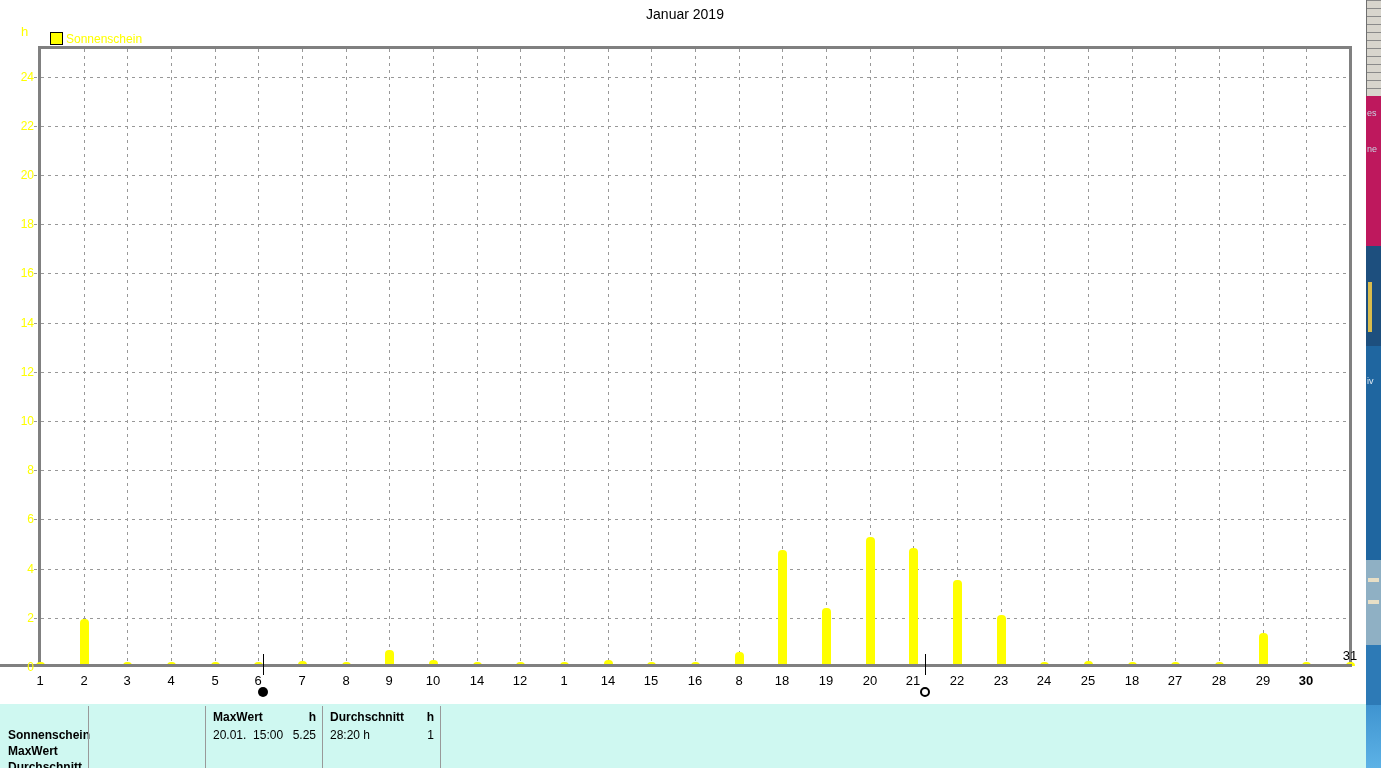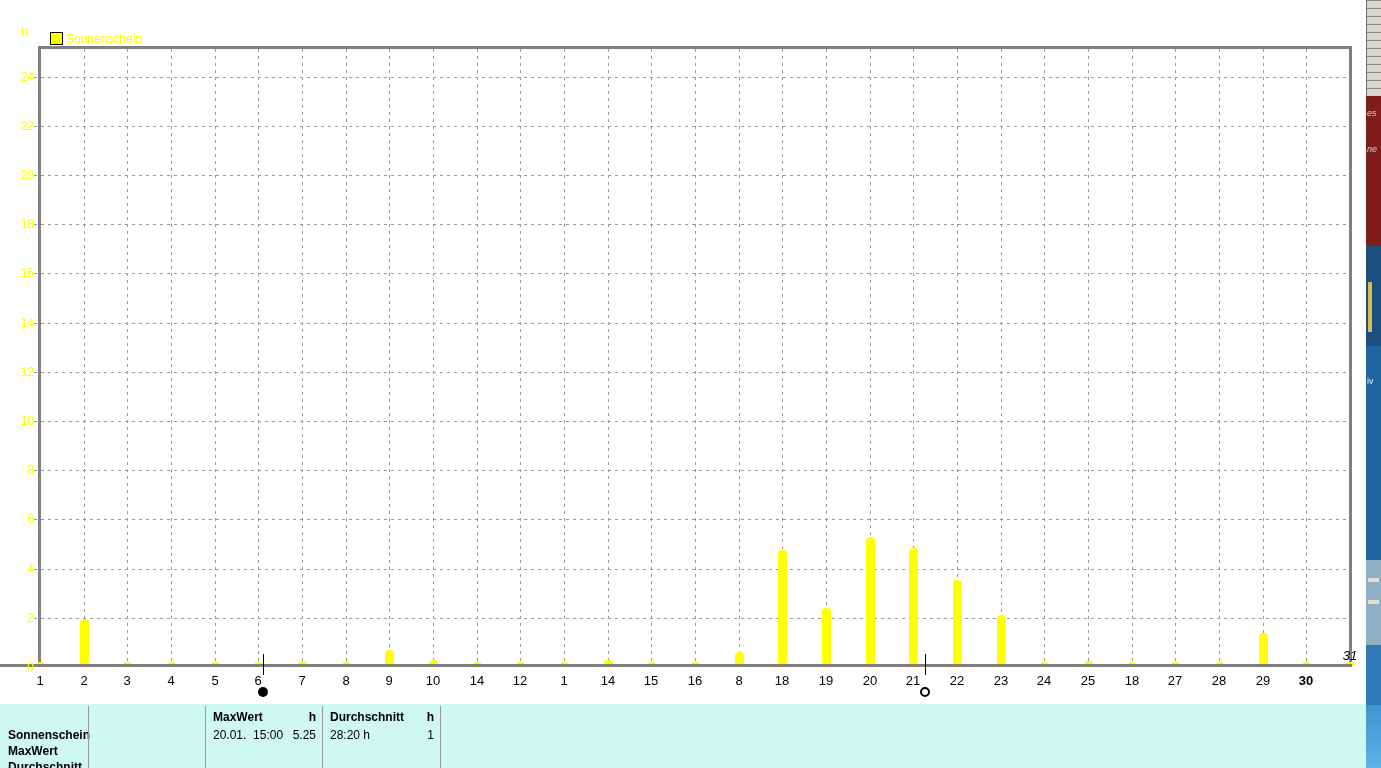--- a/index.html
+++ b/index.html
@@ -36,38 +36,39 @@
   .sep{position:absolute;top:2px;width:1px;height:62px;background:#999;}
   .pl-label{position:absolute;left:8px;font-weight:bold;white-space:pre;}
   .pcol{position:absolute;top:0;height:64px;}
   .prow{position:absolute;left:8px;right:6px;display:flex;justify-content:space-between;white-space:pre;}
   .prow.bold{font-weight:bold;}
 
   
   #bgstrip{position:absolute;left:1366px;top:0;width:15px;height:768px;}
   .seg{position:absolute;left:0;width:15px;overflow:hidden;}
   #seg-ruler{top:0;height:96px;background:repeating-linear-gradient(180deg,#8a8a8a 0 1px,#d8d5cd 1px 8px);border-left:1px solid #6f6f6f;box-sizing:border-box;}
-  #seg-navy{top:96px;height:150px;background:#7f1d1d;font-style:italic;}
+  #seg-navy{top:96px;height:150px;background:#be185d;}
   #seg-blue-a{top:246px;height:100px;background:#1d4f7e;}
   #seg-blue-b{top:346px;height:214px;background:#1f66a0;}
   #seg-preview{top:560px;height:85px;background:#8fb0c4;}
   #seg-blue-c{top:645px;height:60px;background:#2d7ab6;}
   #seg-blue-d{top:705px;height:63px;background:linear-gradient(180deg,#3f94d0,#5db2e6);}
   .frag{position:absolute;left:1px;font-size:9px;color:#c8d4e2;}
   #frag-es{top:12px;}
   #frag-ne{top:48px;}
   #frag-iv{top:30px;color:#e6eef5;}
   #strip-yellow{position:absolute;left:2px;top:36px;width:4px;height:50px;background:#d9bc4d;}
   .pv{position:absolute;left:2px;width:11px;height:4px;background:#e8dfc6;}
 </style>
 </head>
 <body>
 
 <div id="root">
 
+  <div id="chart-title">Januar 2019</div>
 
   <div id="unit-label">h</div>
 
   <div id="legend">
     <span id="legend-swatch"></span>
     <span id="legend-label">Sonnenschein</span>
   </div>
 
   <div id="plot">
     <div id="gridlayer">
@@ -187,21 +188,21 @@
         <div class="xlab" style="left: 898px; top: 673px;">21</div>
         <div class="xlab" style="left: 942px; top: 673px;">22</div>
         <div class="xlab" style="left: 986px; top: 673px;">23</div>
         <div class="xlab" style="left: 1029px; top: 673px;">24</div>
         <div class="xlab" style="left: 1073px; top: 673px;">25</div>
         <div class="xlab" style="left: 1117px; top: 673px;">18</div>
         <div class="xlab" style="left: 1160px; top: 673px;">27</div>
         <div class="xlab" style="left: 1204px; top: 673px;">28</div>
         <div class="xlab" style="left: 1248px; top: 673px;">29</div>
         <div class="xlab" style="left: 1291px; top: 673px; font-weight: bold;">30</div>
-        <div class="xlab" style="left: 1335px; top: 648px; font-style: italic;">31</div>
+        <div class="xlab" style="left: 1335px; top: 648px;">31</div>
       </div>
     <div id="moonlayer">
         <div class="moon-tick" style="left: 263px; top: 654px;"></div>
         <div class="moon new" style="left: 258px; top: 687px;"></div>
         <div class="moon-tick" style="left: 925px; top: 654px;"></div>
         <div class="moon full" style="left: 920px; top: 687px;"></div>
       </div>
   </div>
 
   <div id="stats-panel">

